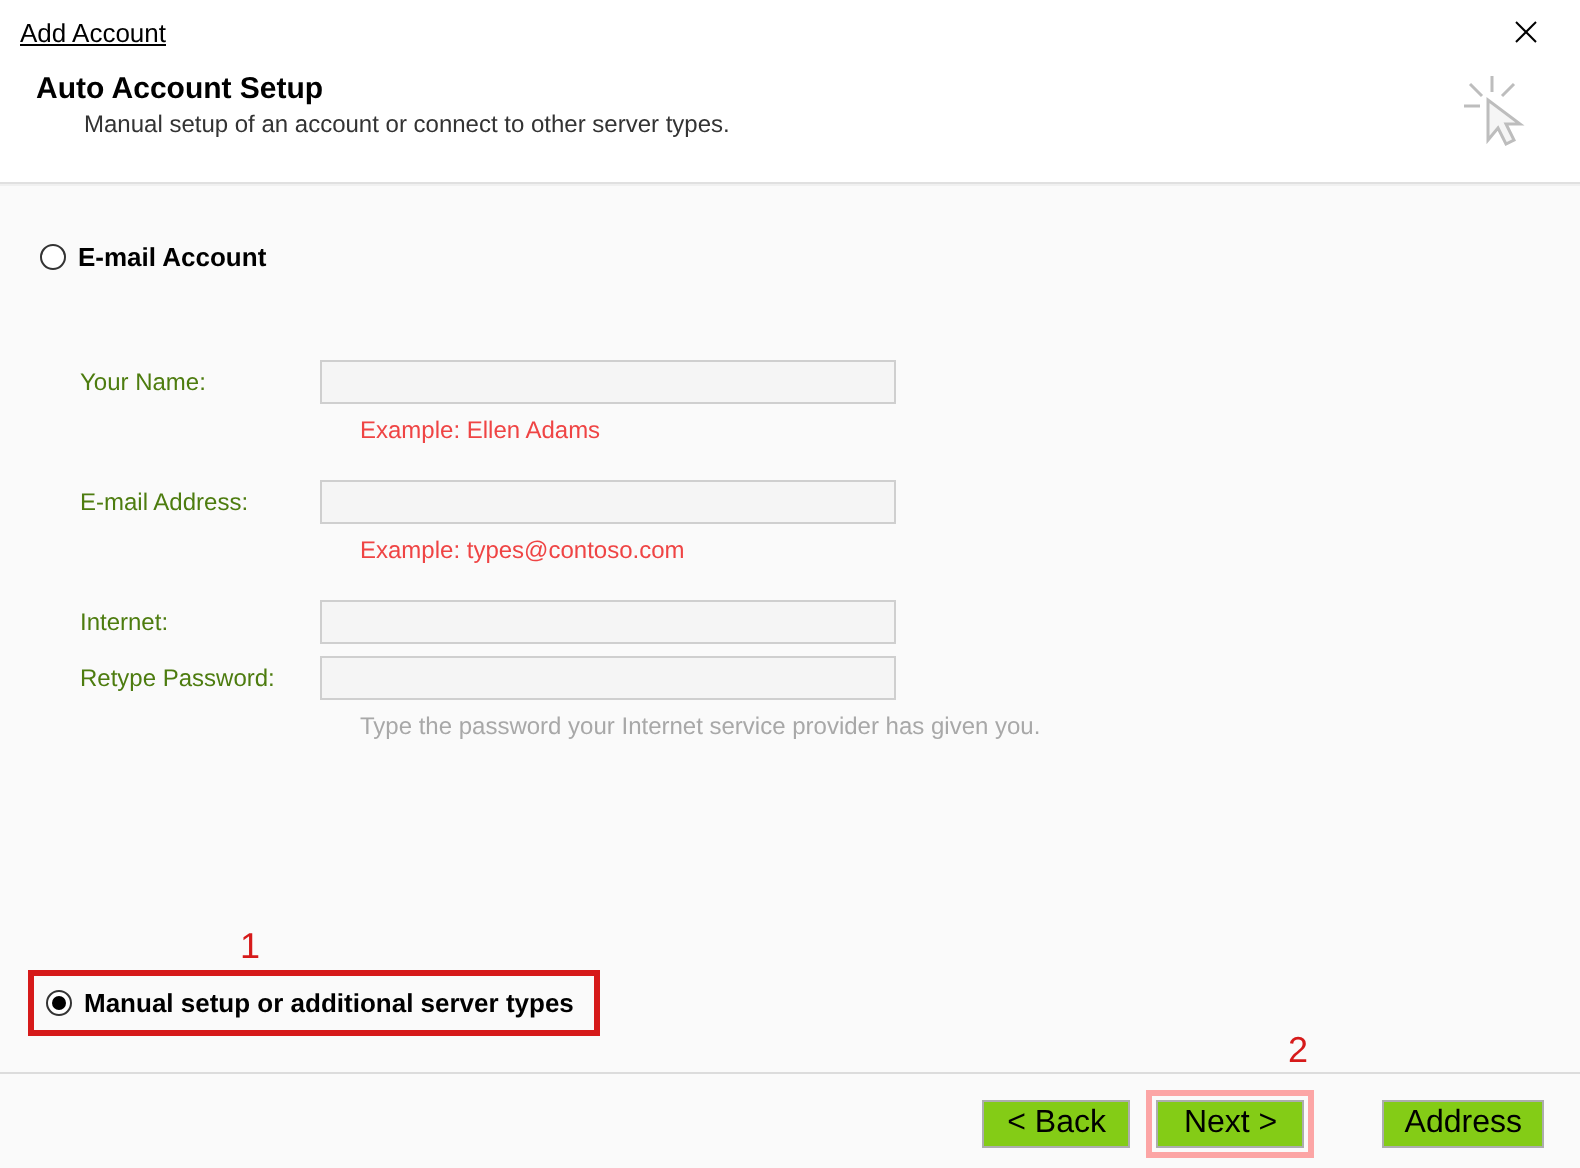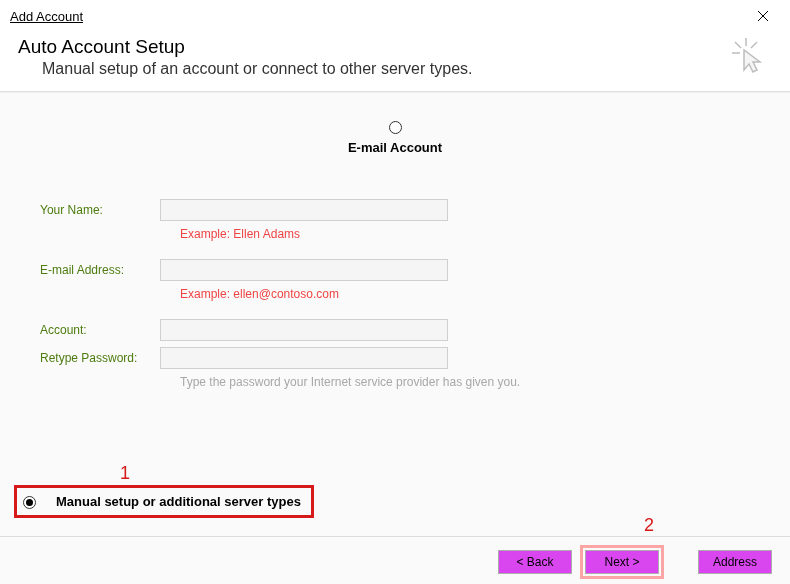--- a/index.html
+++ b/index.html
@@ -36,47 +36,46 @@
     }
     .header {
       padding: 6px 20px 12px 18px;
       display: flex;
       justify-content: space-between;
       align-items: flex-start;
       border-bottom: 1px solid #e0e0e0;
     }
     .header-text { }
     .header-title {
-      font-size: 19px;
-      font-weight: normal;
+      font-size: 15px;
+      font-weight: bold;
       color: #000;
     }
     .header-sub {
-      font-size: 16px;
+      font-size: 12px;
       color: #333;
       margin-left: 24px;
       margin-top: 2px;
     }
     .header-icon {
       margin-right: 4px;
       margin-top: 2px;
     }
     .body {
       background: #fafafa;
       padding: 28px 20px 0 20px;
       height: 444px;
       border-top: 1px solid #f0f0f0;
       position: relative;
     }
     .radio-row {
       display: flex;
       align-items: center;
       gap: 6px;
       margin-bottom: 0;
-      flex-direction: column;
     }
     .radio-outer {
       width: 13px;
       height: 13px;
       border: 1px solid #333;
       border-radius: 50%;
       display: inline-flex;
       align-items: center;
       justify-content: center;
       background: #fff;
@@ -126,22 +125,22 @@
     }
     .manual-radio-wrap {
       position: absolute;
       left: 14px;
       bottom: 18px;
     }
     .highlight-box {
       border: 3px solid #d61a1a;
       padding: 6px 10px 6px 6px;
       display: inline-flex;
-      align-items: flex-end;
-      gap: 20px;
+      align-items: center;
+      gap: 6px;
       background: transparent;
     }
     .annotation {
       position: absolute;
       color: #d61a1a;
       font-size: 18px;
       font-weight: 400;
     }
     .footer {
       height: 50px;
@@ -151,22 +150,22 @@
       justify-content: flex-end;
       padding-right: 18px;
       gap: 8px;
       background: #fafafa;
       position: relative;
     }
     .btn {
       min-width: 74px;
       height: 24px;
       border: 1px solid #adadad;
-      background: #d946ef;
-      font-size: 12px;
+      background: #84cc16;
+      font-size: 16px;
       cursor: pointer;
       display: inline-flex;
       align-items: center;
       justify-content: center;
       padding: 0 10px;
     }
     .btn-wrap-highlight {
       border: 3px solid #fca5a5;
       padding: 2px;
       display: inline-flex;
@@ -215,24 +214,24 @@
     <div class="form-row">
       <span class="form-label">Your Name:</span>
       <input class="form-input" type="text" disabled="" style="">
     </div>
     <div class="form-hint">Example: Ellen Adams</div>
 
     <div class="form-row">
       <span class="form-label">E-mail Address:</span>
       <input class="form-input" type="text" disabled="" style="">
     </div>
-    <div class="form-hint">Example: ellen@contoso.com</div>
-
-    <div class="form-row">
-      <span class="form-label">Account:</span>
+    <div class="form-hint">Example: types@contoso.com</div>
+
+    <div class="form-row">
+      <span class="form-label">Internet:</span>
       <input class="form-input" type="password" disabled="" style="">
     </div>
     <div class="form-row">
       <span class="form-label">Retype Password:</span>
       <input class="form-input" type="password" disabled="" style="">
     </div>
     <div class="form-hint-last">Type the password your Internet service provider has given you.</div>
   </div>
 
   <span class="annotation" style="left:120px; bottom:52px;">1</span>

